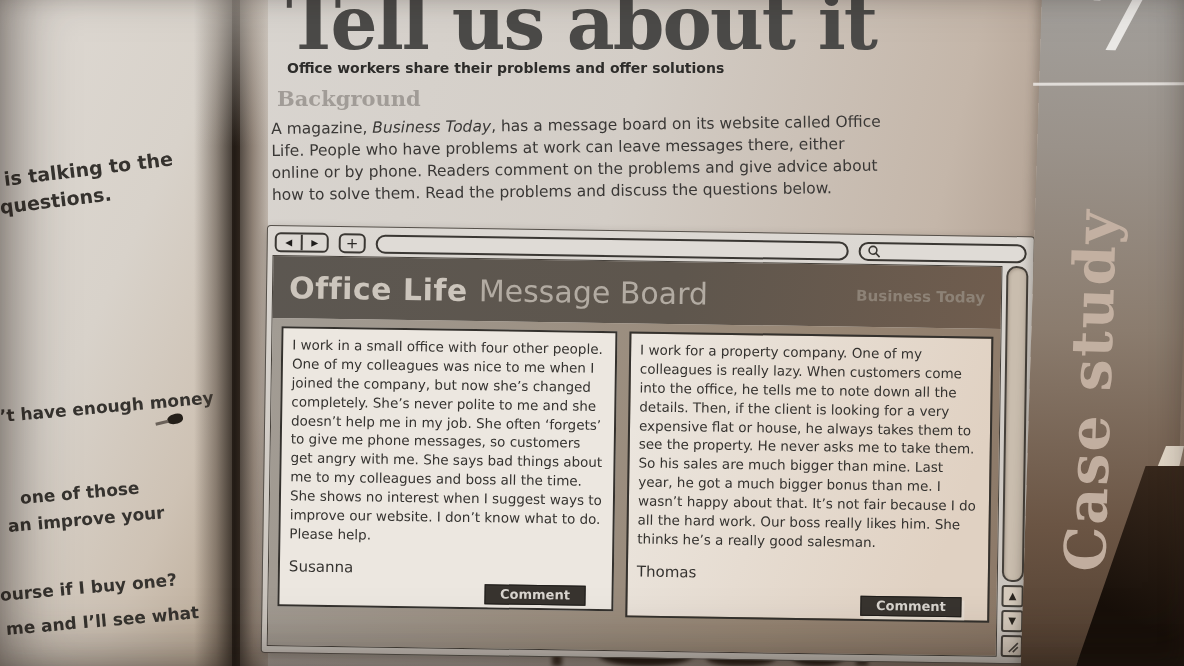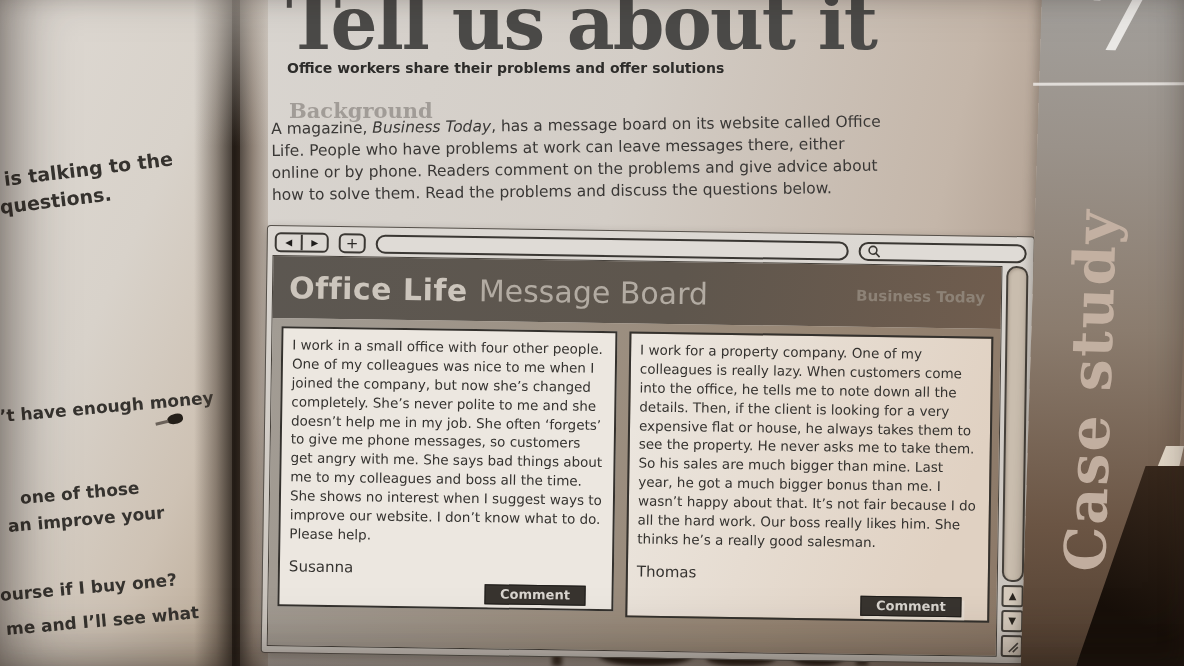--- a/index.html
+++ b/index.html
@@ -37,21 +37,21 @@
     position:absolute;left:240px;top:0;width:944px;height:666px;
     background:linear-gradient(103deg,#d9d5d0 0%,#d3cdc6 38%,#c4b6a9 68%,#8f7867 100%);
   }
   .main-page::after{content:"";position:absolute;inset:0;pointer-events:none;
     background:linear-gradient(to bottom,rgba(0,0,0,0) 62%,rgba(60,40,25,.22) 100%);}
   .page-title{
     position:absolute;left:46px;top:-20px;margin:0;font-family:"DejaVu Serif","Liberation Serif",serif;
     font-size:74px;font-weight:bold;color:#4b4a48;letter-spacing:-2px;white-space:nowrap;z-index:2;
   }
   .page-subtitle{position:absolute;left:43px;top:56px;margin:4px;font-size:14px;font-weight:bold;color:#2d2c2a;white-space:nowrap;z-index:2;}
-  .bg-heading{position:absolute;left:37px;top:86px;margin:12px;font-family:"DejaVu Serif","Liberation Serif",serif;
+  .bg-heading{position:absolute;left:37px;top:86px;margin:0;font-family:"DejaVu Serif","Liberation Serif",serif;
     font-size:21px;font-weight:bold;color:#a19c97;z-index:2;}
   .bg-paragraph{position:absolute;left:31px;top:118px;width:618px;margin:0;font-size:15.5px;line-height:1.42;
     color:#3a3836;transform:rotate(-0.7deg);transform-origin:left top;z-index:2;}
   .bg-paragraph .it{font-style:italic;}
   
   .browser{
     position:absolute;left:27px;top:225px;width:768px;height:428px;z-index:3;
     transform:rotate(0.85deg);transform-origin:top left;
     background:linear-gradient(to bottom,#dcd8d3,#c7c1ba);
     border:1px solid #55504a;border-radius:4px;padding:3px 5px 6px 5px;

